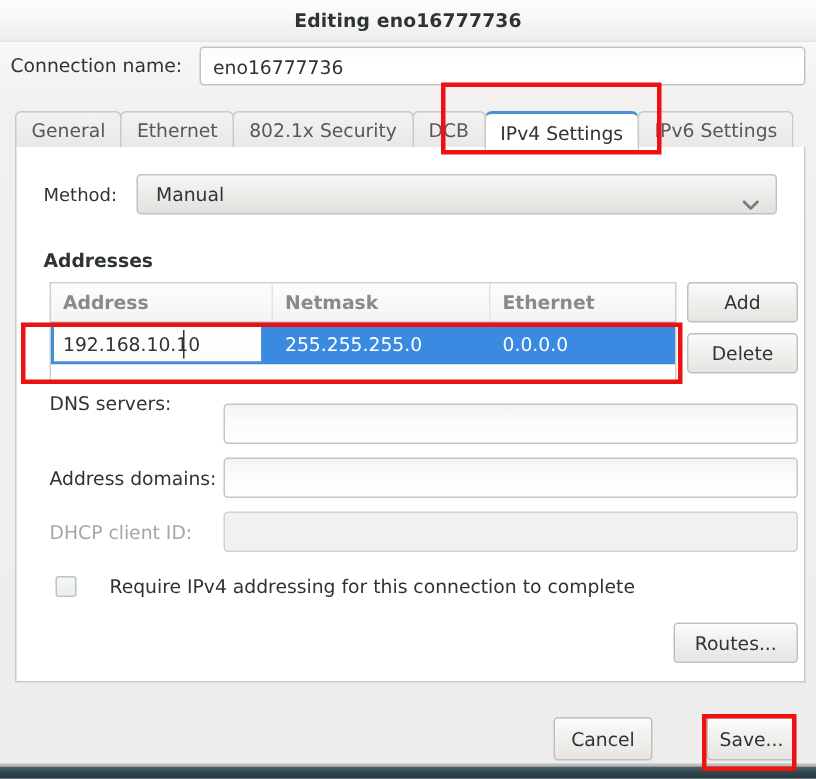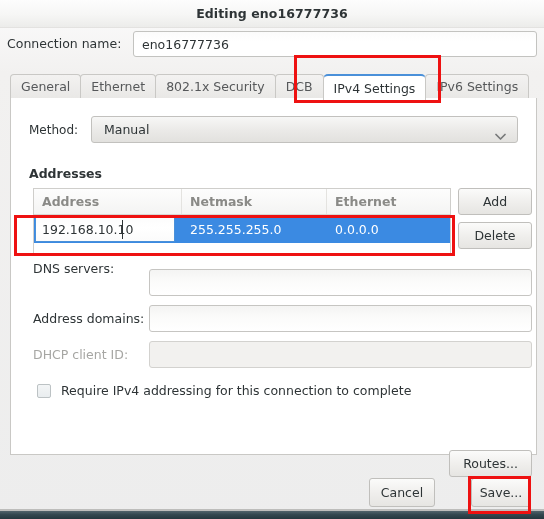--- a/index.html
+++ b/index.html
@@ -178,21 +178,21 @@
   
   .btn {
     box-sizing: border-box;
     background: linear-gradient(to bottom, #fbfbfa 0%, #f0efed 50%, #e6e5e2 100%);
     border: 1px solid #c0bfbc; border-radius: 3px;
     font-size: 12.5px; color: #2e3436;
     display: flex; align-items: center; justify-content: center;
   }
   .btn-add    { position: absolute; left: 447px; top: 90px;  width: 74px; height: 27px; }
   .btn-delete { position: absolute; left: 447px; top: 124px; width: 74px; height: 27px; }
-  .btn-routes { position: absolute; left: 438px; top: 317px; width: 83px; height: 27px; margin-top: 35px; }
+  .btn-routes { position: absolute; left: 438px; top: 317px; width: 83px; height: 27px; }
 
   
   .frow-label {
     position: absolute; font-size: 12.5px; color: #2e3436;
   }
   .frow-label.disabled { color: #a6a6a3; }
   .frow-input {
     position: absolute; box-sizing: border-box;
     background: linear-gradient(to bottom, #f4f4f3 0%, #fbfbfa 45%, #ffffff 100%);
     border: 1px solid #c6c5c2; border-radius: 3px;
@@ -203,21 +203,21 @@
     border-color: #d3d2cf;
   }
   .lbl-dns    { left: 22px;  top: 163px; }
   .inp-dns    { top: 171px; }
   .lbl-search { left: 22px;  top: 213px; }
   .inp-search { top: 207px; }
   .lbl-dhcp   { left: 22px;  top: 249px; }
   .inp-dhcp   { top: 243px; }
 
   
-  .chk-row { position: absolute; left: 26px; top: 285px; display: flex; align-items: center; }
+  .chk-row { position: absolute; left: 26px; top: 285px; display: flex; align-items: center; gap: 12px; }
   .chk-box {
     width: 14px; height: 14px; box-sizing: border-box;
     background: linear-gradient(to bottom, #f3f5f6 0%, #e9edef 100%);
     border: 1px solid #bcc2c4; border-radius: 2px;
   }
   .chk-label { font-size: 12.5px; color: #2e3436; margin-left: 10px; }
 
   
   .btn-cancel { position: absolute; left: 369px; top: 478px; width: 66px; height: 29px; }
   .btn-save   { position: absolute; left: 471px; top: 478px; width: 60px; height: 29px; }

